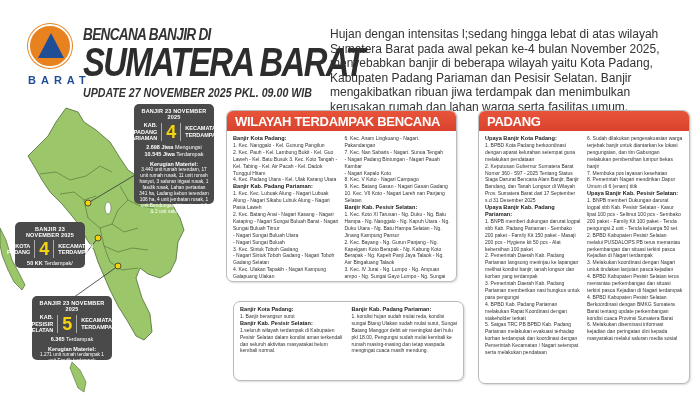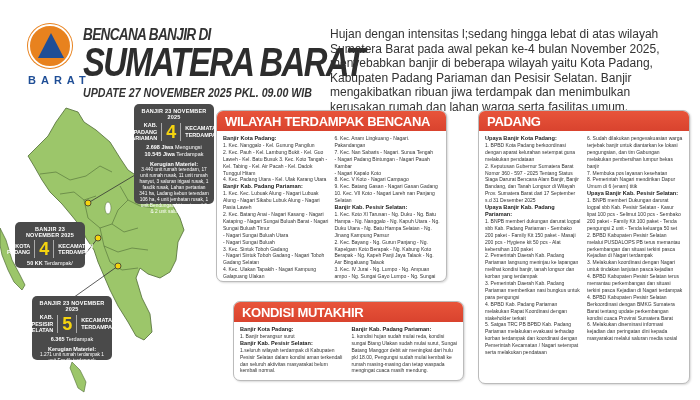--- a/index.html
+++ b/index.html
@@ -129,21 +129,21 @@
     <div class="ib-kec">
         <div>KECAMATAN</div>
         <div>TERDAMPAK</div>
       </div>
   </div>
   <div class="ib-stat"><b>6.365</b> <span>Terdampak</span></div>
   <div class="ib-sub">Kerugian Materiel:</div>
   <div class="ib-text">1.271 unit rumah terdampak 1 unit Fasdik terdampak</div>
 </div>
 
-<div class="panel" style="left:216px; top:110px; width:231px; height:172px;">
+<div class="panel" style="left:226px; top:110px; width:231px; height:172px;">
   <div class="panel-head">WILAYAH TERDAMPAK BENCANA</div>
   <div class="panel-body">
     <div class="col">
         <p class="h">Banjir Kota Padang:</p>
         <p class="t">1. Kec. Nanggalo - Kel. Gunung Pangilun</p>
         <p class="t">2. Kec. Pauh - Kel. Lambung Bukit - Kel. Guo Laweh - Kel. Batu Busuk 3. Kec. Koto Tangah - Kel. Tabing - Kel. Air Pacah - Kel. Dadok Tunggul Hitam</p>
         <p class="t">4. Kec. Padang Utara - Kel. Ulak Karang Utara</p>
         <p class="h">Banjir Kab. Padang Pariaman:</p>
         <p class="t">1. Kec. Kec. Lubuak Alung - Nagari Lubuak Alung - Nagari Sikabu Lubuk Alung - Nagari Pasia Laweh</p>
         <p class="t">2. Kec. Batang Anai - Nagari Kasang - Nagari Kataping - Nagari Sungai Buluah Barat - Nagari Sungai Buluah Timur</p>
@@ -164,21 +164,20 @@
         <p class="t">10. Kec. VII Koto - Nagari Lareh nan Panjang Selatan</p>
         <p class="h">Banjir Kab. Pesisir Selatan:</p>
         <p class="t">1. Kec. Koto XI Tarusan - Ng. Duku - Ng. Batu Hampa - Ng. Nanggalo - Ng. Kapuh Utara - Ng. Duku Utara - Ng. Batu Hampa Selatan - Ng. Jinang Kampung Pansur</p>
         <p class="t">2. Kec. Bayang - Ng. Gurun Panjang - Ng. Kapelgam Koto Berapak - Ng. Kabung Koto Berapak - Ng. Kapeh Panji Jaya Talaok - Ng. Asr Bingaluang Talaok</p>
         <p class="t">3. Kec. IV Jurai - Ng. Lumpo - Ng. Ampuan ampo - Ng. Sungai Gayo Lumpo - Ng. Sungai Saiik Lumpo - Ng. Bukik Kaciak Lumpo</p>
       </div>
   </div>
 </div>
 
 <div class="panel" style="left:233px; top:301px; width:231px; height:80px;">
-  <div class="panel-head">KONDISI MUTAKHIR</div>
   <div class="panel-body">
     <div class="col">
         <p class="h">Banjir Kota Padang:</p>
         <p class="t">1. Banjir berangsur surut</p>
         <p class="h">Banjir Kab. Pesisir Selatan:</p>
         <p class="t">1.seluruh wilayah terdampak di Kabupaten Pesisir Selatan dalam kondisi aman terkendali dan seluruh aktivitas masyarakat belum kembali normal.</p>
       </div>
     <div class="col">
         <p class="h">Banjir Kab. Padang Pariaman:</p>
         <p class="t">1. kondisi hujan sudah mulai reda, kondisi sungai Btang Ulakan sudah mulai surut, Sungai Batang Manggor debit air meningkat dari hulu pkl 18.00, Pengungsi sudah mulai kembali ke rumah masing-masing dan tetap waspada mengingat cuaca masih mendung.</p>

